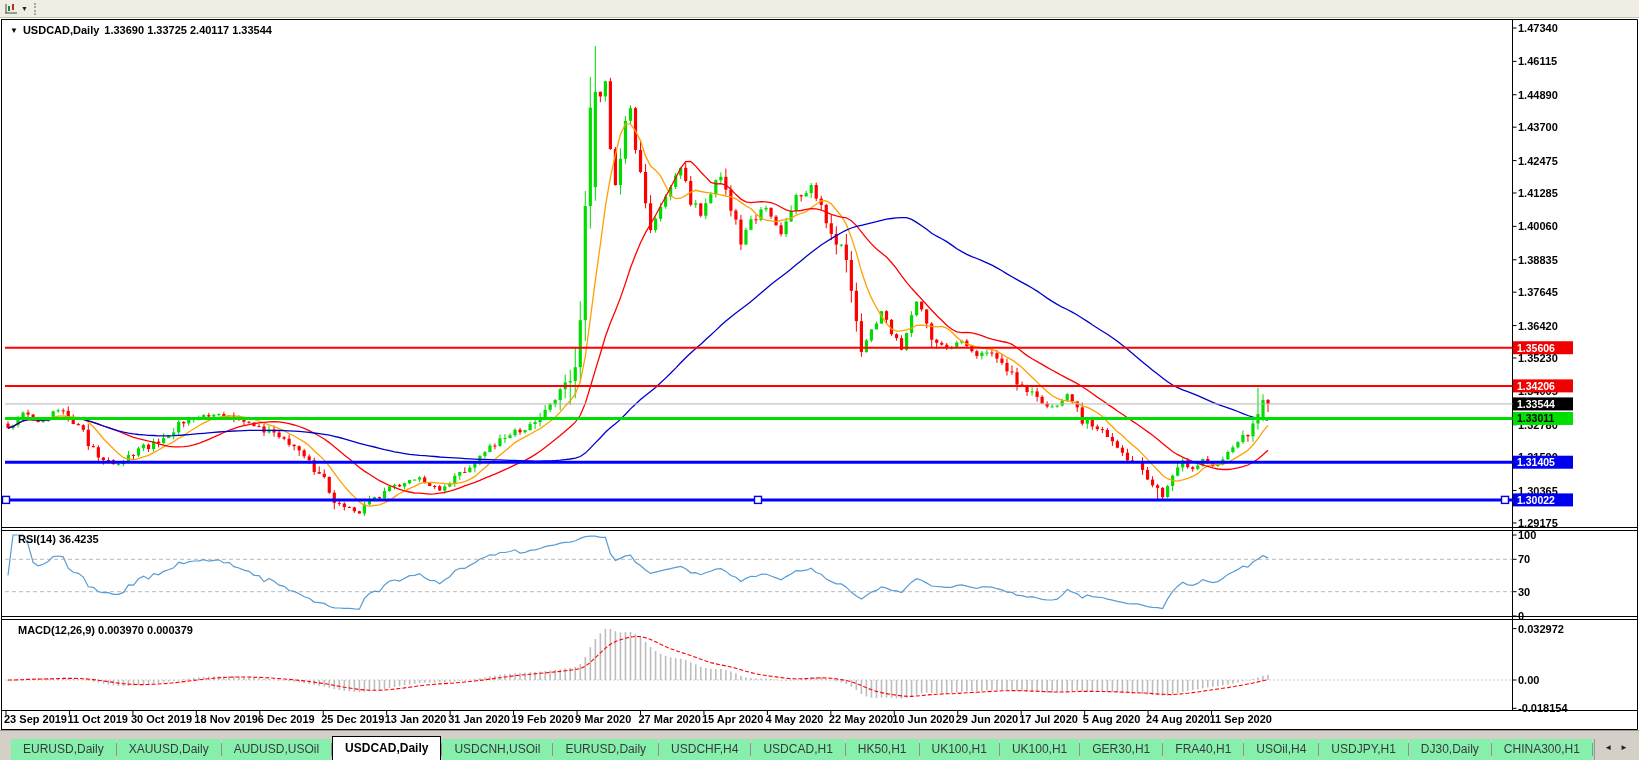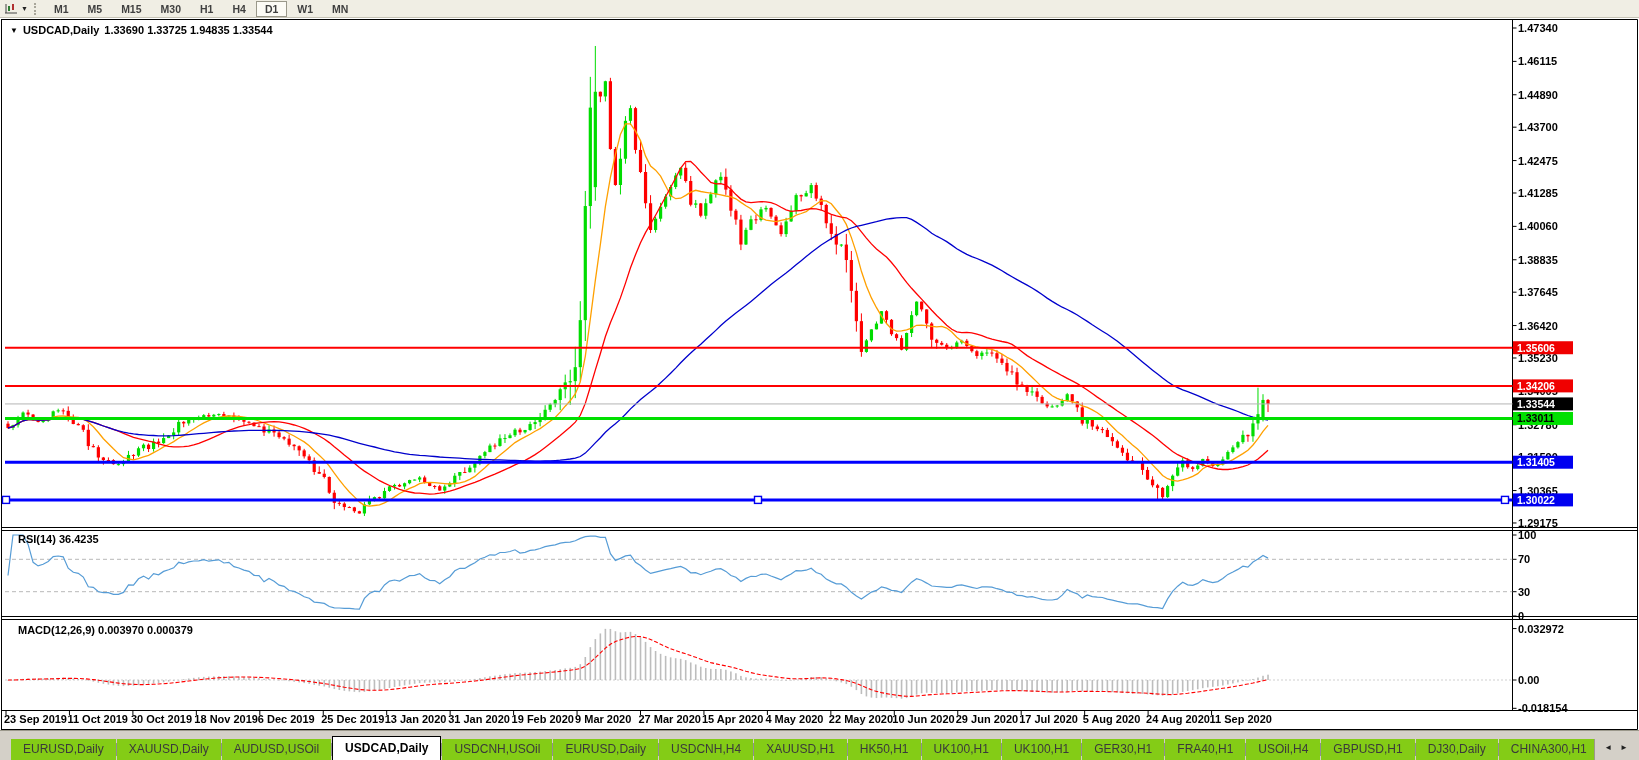--- a/index.html
+++ b/index.html
@@ -8,21 +8,21 @@
   .tb-icon{width:16px;height:14px;margin-left:3px;display:flex;align-items:center;justify-content:center;}
   .tb-caret{font-size:7px;color:#222;margin:0 2px;}
   .tb-grip{width:4px;height:12px;border-left:2px dotted #A8A69A;margin:0 5px 0 4px;}
   .tf-btn{height:16px;line-height:15px;padding:0 8px;font-size:10.5px;font-weight:700;color:#3F3F3F;background:transparent;border:1px solid transparent;font-family:inherit;cursor:default;}
   .tf-btn.selected{background:#FCFBF5;border:1px solid #9A988A;}
   .overlay-label{position:absolute;font-size:11px;font-weight:700;color:#000;z-index:4;white-space:pre;display:flex;align-items:center;gap:5px;}
   .title-caret{font-size:8px;}
   svg#chart-svg{position:absolute;top:0;left:0;z-index:1;}
   .tabbar{position:absolute;left:0;top:730px;width:1639px;height:30px;background:#D4D0C8;border-top:1px solid #9B988B;display:flex;align-items:flex-end;z-index:6;box-sizing:border-box;}
   .tabs{display:flex;align-items:flex-end;height:25px;margin-left:11px;overflow:hidden;flex:1;min-width:0;}
-  .tab{height:21px;line-height:21px;padding:0 12px;font-size:12px;color:#3A3A3A;white-space:nowrap;background:#84cc16;}
+  .tab{height:21px;line-height:21px;padding:0 12px;font-size:12px;color:#3A3A3A;white-space:nowrap;background:#86efac;}
   .tab.active{background:#FFFFFF;border:1px solid #000;border-bottom:none;font-weight:700;color:#000;height:23px;line-height:23px;}
   .tab-sep{width:1px;height:13px;background:#909090;margin:0 0 4px 0;flex:none;}
   .tab-scrolls{display:flex;gap:4px;padding:0 9px 4px 7px;border-left:1px solid #9B988B;align-items:center;height:17px;}
   .tab-scroll{font-size:8px;color:#222;background:transparent;border:none;padding:0 2px;font-family:inherit;}
 </style>
 </head>
 <body>
 
 <div class="screen">
 
@@ -30,37 +30,26 @@
     <div class="tb-icon">
       <svg width="14" height="13" viewBox="0 0 14 13">
         <line x1="2" y1="2" x2="2" y2="11" stroke="#444" stroke-width="1"></line>
         <rect x="4" y="4" width="2" height="5" fill="#2E7D32"></rect>
         <rect x="8" y="2" width="2" height="6" fill="#B03030"></rect>
         <line x1="1" y1="11" x2="13" y2="11" stroke="#444" stroke-width="1"></line>
       </svg>
     </div>
     <div class="tb-caret">▼</div>
     <div class="tb-grip"></div>
-    <div id="tf-buttons" style="display:flex;align-items:center;gap:1px;">
-        <button class="tf-btn">M1</button>
-        <button class="tf-btn">M5</button>
-        <button class="tf-btn">M15</button>
-        <button class="tf-btn">M30</button>
-        <button class="tf-btn">H1</button>
-        <button class="tf-btn">H4</button>
-        <button class="tf-btn selected">D1</button>
-        <button class="tf-btn">W1</button>
-        <button class="tf-btn">MN</button>
-      </div>
   </div>
 
   <div class="overlay-label" style="left:10px;top:24px;">
     <span class="title-caret">▼</span>
     <span>USDCAD,Daily</span>
-    <span>1.33690 1.33725 1.94835 1.33544</span>
+    <span>1.33690 1.33725 2.40117 1.33544</span>
   </div>
   <div class="overlay-label" style="left:18px;top:533px;">RSI(14) 36.4235</div>
   <div class="overlay-label" style="left:18px;top:624px;">MACD(12,26,9) 0.003970 0.000379</div>
 
   <svg id="chart-svg" width="1639" height="730">
       <line x1="1" y1="19.5" x2="1637.5" y2="19.5" stroke="#000" stroke-width="1"></line>
       <line x1="1" y1="527.5" x2="1637.5" y2="527.5" stroke="#000" stroke-width="1"></line>
       <line x1="1" y1="530.5" x2="1637.5" y2="530.5" stroke="#000" stroke-width="1"></line>
       <line x1="1" y1="616.5" x2="1637.5" y2="616.5" stroke="#000" stroke-width="1"></line>
       <line x1="1" y1="619.5" x2="1637.5" y2="619.5" stroke="#000" stroke-width="1"></line>
@@ -971,37 +960,37 @@
         <div class="tab">XAUUSD,Daily</div>
         <div class="tab-sep"></div>
         <div class="tab">AUDUSD,USOil</div>
         <div class="tab-sep"></div>
         <div class="tab active">USDCAD,Daily</div>
         <div class="tab-sep"></div>
         <div class="tab">USDCNH,USOil</div>
         <div class="tab-sep"></div>
         <div class="tab">EURUSD,Daily</div>
         <div class="tab-sep"></div>
-        <div class="tab">USDCNH,H4</div>
-        <div class="tab-sep"></div>
-        <div class="tab">XAUUSD,H1</div>
+        <div class="tab">USDCHF,H4</div>
+        <div class="tab-sep"></div>
+        <div class="tab">USDCAD,H1</div>
         <div class="tab-sep"></div>
         <div class="tab">HK50,H1</div>
         <div class="tab-sep"></div>
         <div class="tab">UK100,H1</div>
         <div class="tab-sep"></div>
         <div class="tab">UK100,H1</div>
         <div class="tab-sep"></div>
         <div class="tab">GER30,H1</div>
         <div class="tab-sep"></div>
         <div class="tab">FRA40,H1</div>
         <div class="tab-sep"></div>
         <div class="tab">USOil,H4</div>
         <div class="tab-sep"></div>
-        <div class="tab">GBPUSD,H1</div>
+        <div class="tab">USDJPY,H1</div>
         <div class="tab-sep"></div>
         <div class="tab">DJ30,Daily</div>
         <div class="tab-sep"></div>
         <div class="tab">CHINA300,H1</div>
         <div class="tab-sep"></div>
         <div class="tab">USOil,H1</div>
       </div>
     <div class="tab-scrolls">
       <button class="tab-scroll">◄</button>
       <button class="tab-scroll">►</button>

